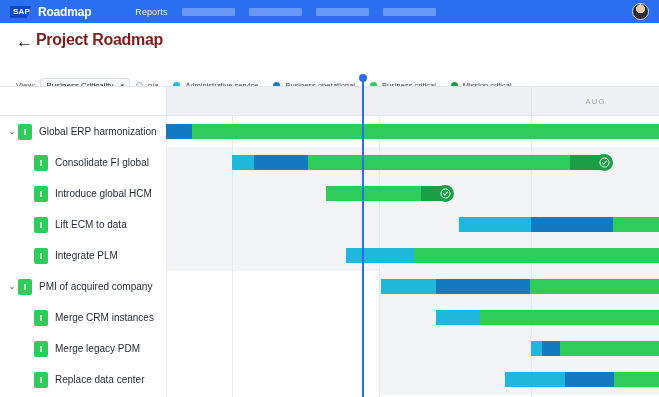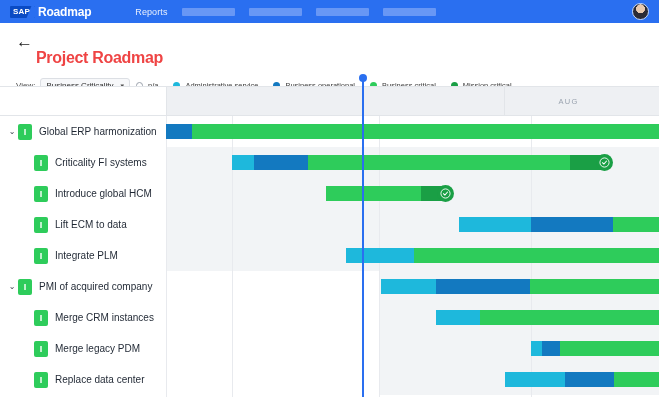--- a/index.html
+++ b/index.html
@@ -67,23 +67,22 @@
 
   
   #header-block { position: absolute; left: 0; top: 23px; width: 659px; height: 63px; background:#fff; }
   #back-arrow {
     position: absolute; left: 16px; top: 10px;
     font-size: 17px; color: #1a1a1a; line-height: 1;
     cursor: pointer;
   }
   #page-title {
     position: absolute; left: 36px; top: 8px;
-    font-size: 16px; font-weight: bold; color: #ef4444;
+    font-size: 16px; font-weight: bold; color: #7f1d1d;
     letter-spacing: -.3px;
-    margin-top: 18px;
   }
   #view-row {
     position: absolute; left: 16px; top: 55px;
     display: flex; align-items: center;
   }
   #view-label { font-size: 8px; color: #4a4a4a; margin-right: 5px; }
   #view-select {
     border: 1px solid #dcdfe4; border-radius: 3px;
     background: #f7f8fa;
     height: 15px; padding: 0 5px;
@@ -211,21 +210,21 @@
       <div class="leg">
         <div class="dot" style="background: rgb(26, 159, 69);"></div>
         <div class="txt">Mission critical</div>
       </div>
     </div>
 </div>
 
 <div id="gantt">
   <div id="tl-head">
     <div class="namecol"></div>
-      <div class="mcell" style="left: 504px; width: 128px;">AUG</div>
+      <div class="mcell" style="left: 531px; width: 128px;">AUG</div>
       <div class="mcell" style="left: 166px; width: 66px;"></div>
     </div>
   <div id="body">
       <div class="shade" style="left: 166px; width: 493px; top: 31px; height: 124px;"></div>
       <div class="shade" style="left: 379px; width: 280px; top: 155px; height: 124px;"></div>
       <div class="vline" style="left: 166px;"></div>
       <div class="vline" style="left: 232px;"></div>
       <div class="vline" style="left: 379px;"></div>
       <div class="vline" style="left: 531px;"></div>
       <div class="row group" style="top: 0px;">
@@ -236,21 +235,21 @@
         </div>
         <div class="bar" style="left: 166px; width: 493px;">
           <div class="seg" style="width: 26px; background: rgb(19, 121, 192);"></div>
           <div class="seg" style="width: 467px; background: rgb(46, 204, 91);"></div>
         </div>
       </div>
       <div class="row child" style="top: 31px;">
         <div class="rname">
           <div class="caret blank"></div>
           <div class="ibox">I</div>
-          <div class="rlabel">Criticality FI systems</div>
+          <div class="rlabel">Consolidate FI global</div>
         </div>
         <div class="bar" style="left: 232px; width: 373px;">
           <div class="seg" style="width: 22px; background: rgb(30, 184, 220);"></div>
           <div class="seg" style="width: 54px; background: rgb(19, 121, 192);"></div>
           <div class="seg" style="width: 262px; background: rgb(46, 204, 91);"></div>
           <div class="seg" style="width: 35px; background: rgb(26, 159, 69);"></div>
           <div class="check">
             <svg width="11" height="11" viewBox="0 0 24 24">
               <circle cx="12" cy="12" r="10" fill="none" stroke="#ffffff" stroke-width="2"></circle>
               <path d="M7.5 12.4l3 3 6-6.6" fill="none" stroke="#ffffff" stroke-width="2.2" stroke-linecap="round" stroke-linejoin="round"></path>

